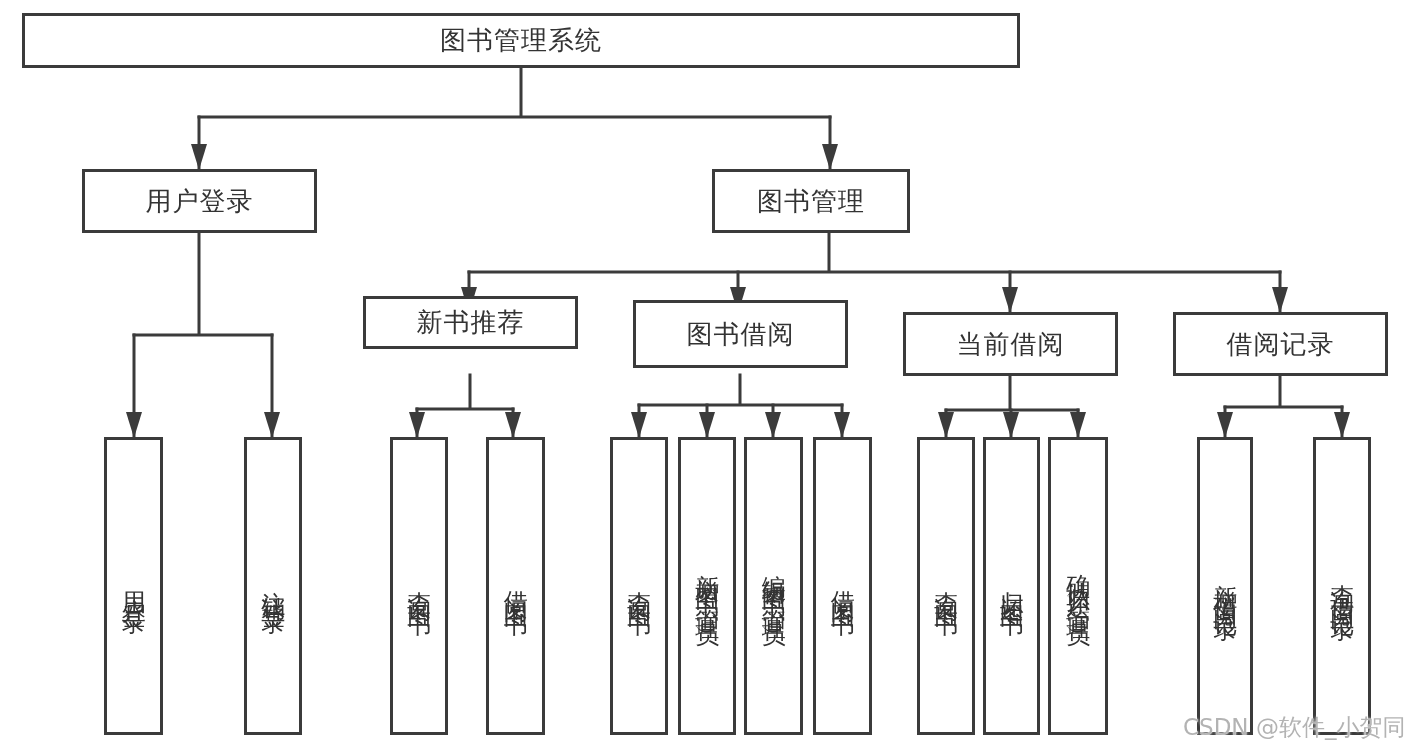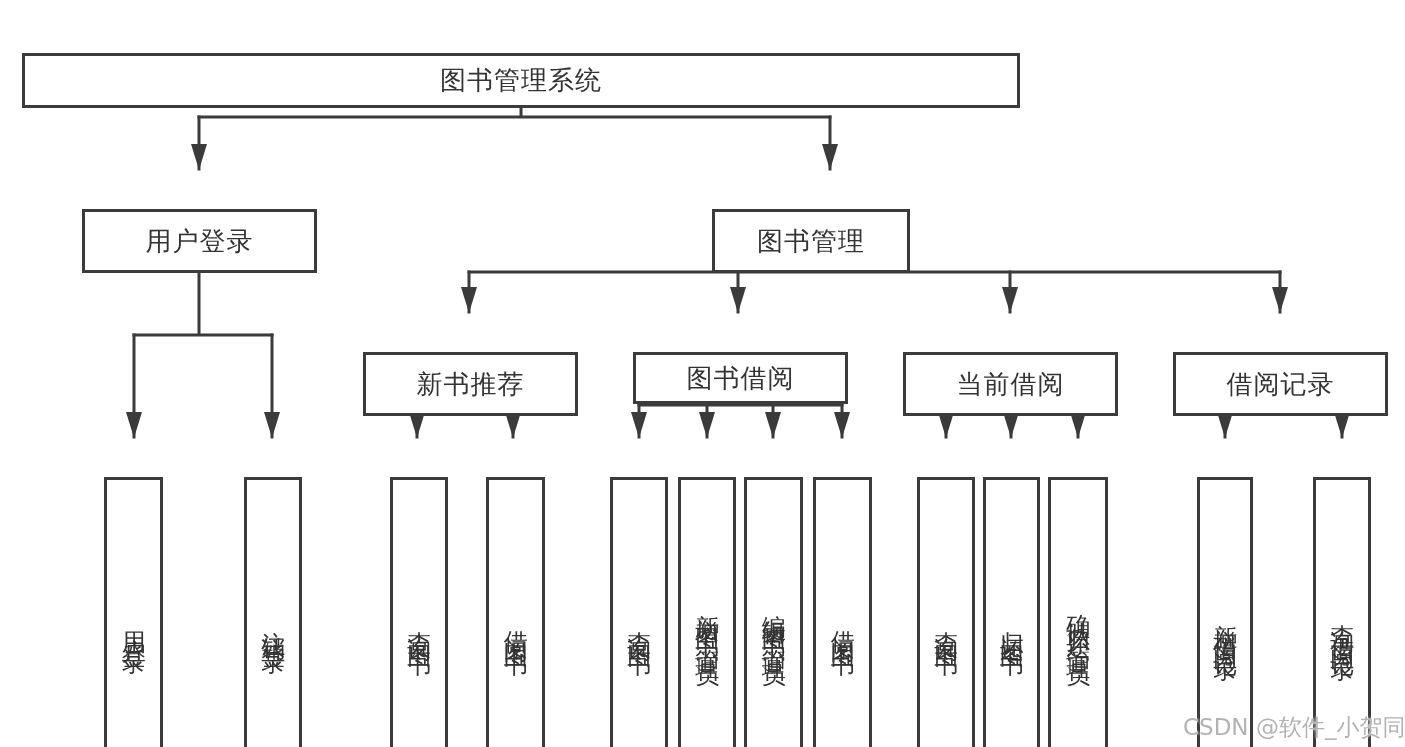--- a/index.html
+++ b/index.html
@@ -11,21 +11,20 @@
     overflow:hidden;
   }
   .connectors{position:absolute;left:0;top:0;width:1405px;height:747px;}
   .node{
     position:absolute;
     box-sizing:border-box;
     background:#ffffff;
     border:3px solid #3b3b3b;
     display:flex;align-items:center;justify-content:center;
     color:#333333;
-    margin-top:40px;
   }
   .node.h span{
     font-size:26px;
     letter-spacing:1px;
     white-space:nowrap;
   }
   .node.v span{
     writing-mode:vertical-rl;
     font-size:24px;
     line-height:1.1;
@@ -95,24 +94,24 @@
     <span>图书管理系统</span>
   </div>
 
   <div class="node h" style="left:82px;top:169px;width:235px;height:64px">
     <span>用户登录</span>
   </div>
   <div class="node h" style="left:712px;top:169px;width:198px;height:64px">
     <span>图书管理</span>
   </div>
 
-  <div class="node h" style="left:363px;top:312px;width:215px;height:64px">
+  <div class="node h" style="left:363px;top:296px;width:215px;height:53px">
     <span>新书推荐</span>
   </div>
-  <div class="node h" style="left:633px;top:312px;width:215px;height:52px">
+  <div class="node h" style="left:633px;top:300px;width:215px;height:68px">
     <span>图书借阅</span>
   </div>
   <div class="node h" style="left:1173px;top:312px;width:215px;height:64px">
     <span>借阅记录</span>
   </div>
   <div class="node h" style="left:903px;top:312px;width:215px;height:64px">
     <span>当前借阅</span>
   </div>
 
   <div class="node v" style="left:104px;top:437px;width:59px;height:298px">

